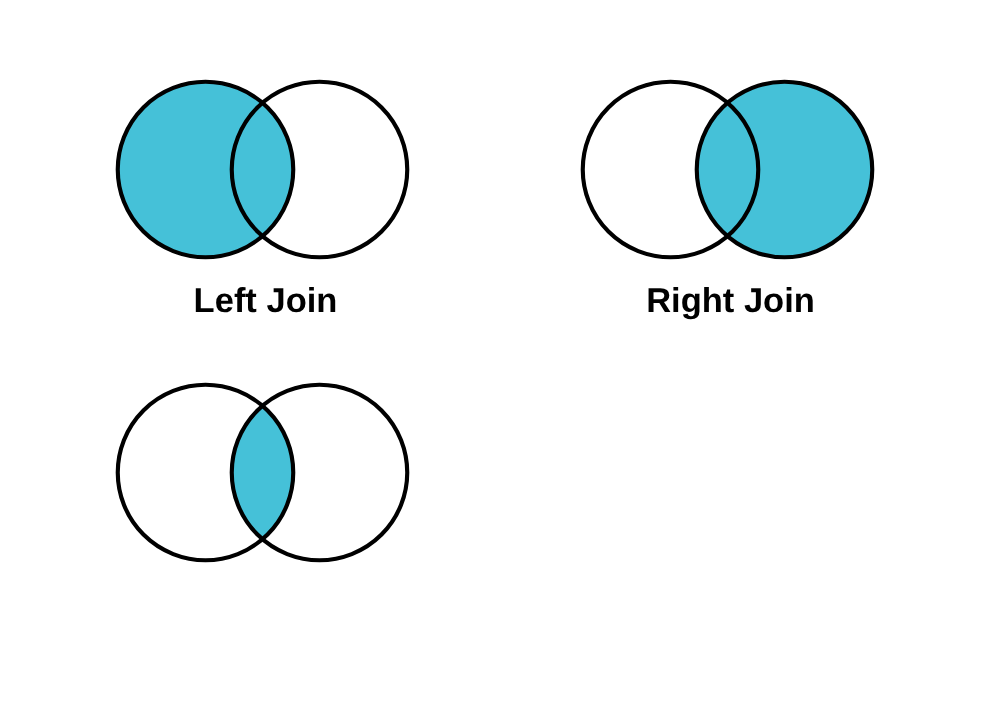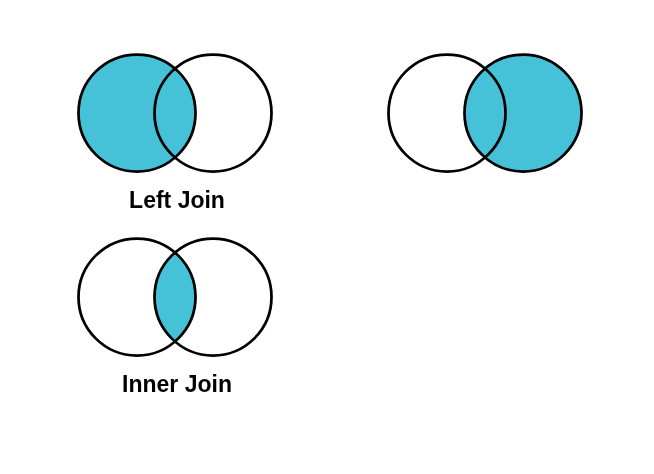--- a/index.html
+++ b/index.html
@@ -16,21 +16,21 @@
     overflow: hidden;
     position: relative;
   }
   .venn-grid {
     position: absolute;
     left: 22px;
     top: 50px;
     width: 620px;
     display: grid;
     grid-template-columns: 310px 310px;
-    row-gap: 20px;
+    row-gap: 38px;
   }
   .join-panel {
     display: flex;
     flex-direction: column;
     align-items: center;
   }
   svg.venn {
     width: 202px;
     height: 126px;
     display: block;
@@ -63,32 +63,32 @@
       <circle class="empty" cx="137" cy="63" r="58.5"></circle>
     </svg>
     <div class="join-label">Left Join</div>
   </div>
 
   <div class="join-panel">
     <svg class="venn" viewBox="0 0 202 126" aria-hidden="true">
       <circle class="filled" cx="137" cy="63" r="58.5"></circle>
       <circle class="empty" cx="61" cy="63" r="58.5"></circle>
     </svg>
+    <div class="join-label">Right Join</div>
   </div>
 
   <div class="join-panel">
     <svg class="venn" viewBox="0 0 202 126" aria-hidden="true">
       <defs>
         <clipPath id="clip-left-circle">
           <circle cx="61" cy="63" r="58.5"></circle>
         </clipPath>
       </defs>
       <g clip-path="url(#clip-left-circle)">
         <circle class="filled no-stroke" cx="137" cy="63" r="58.5"></circle>
       </g>
       <circle class="empty" cx="61" cy="63" r="58.5"></circle>
       <circle class="empty" cx="137" cy="63" r="58.5"></circle>
     </svg>
-    <div class="join-label">Inner Join</div>
   </div>
 
 
 </div>
 
 </body></html>

